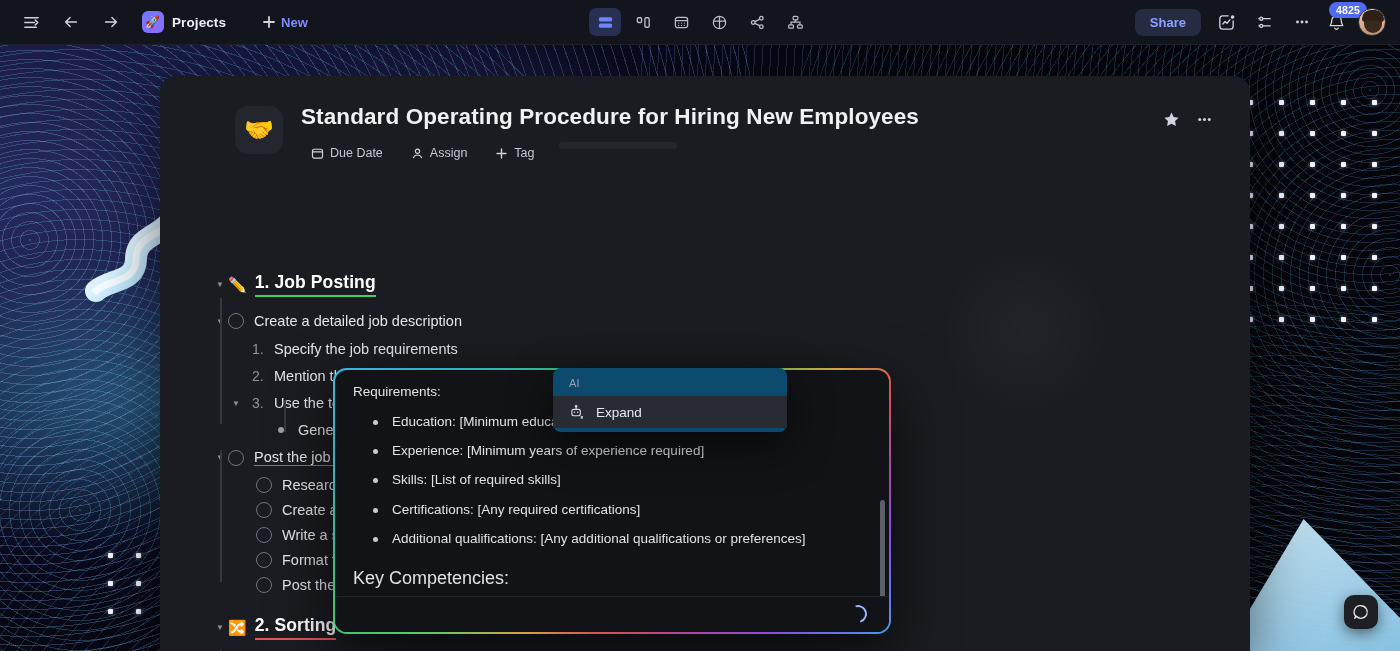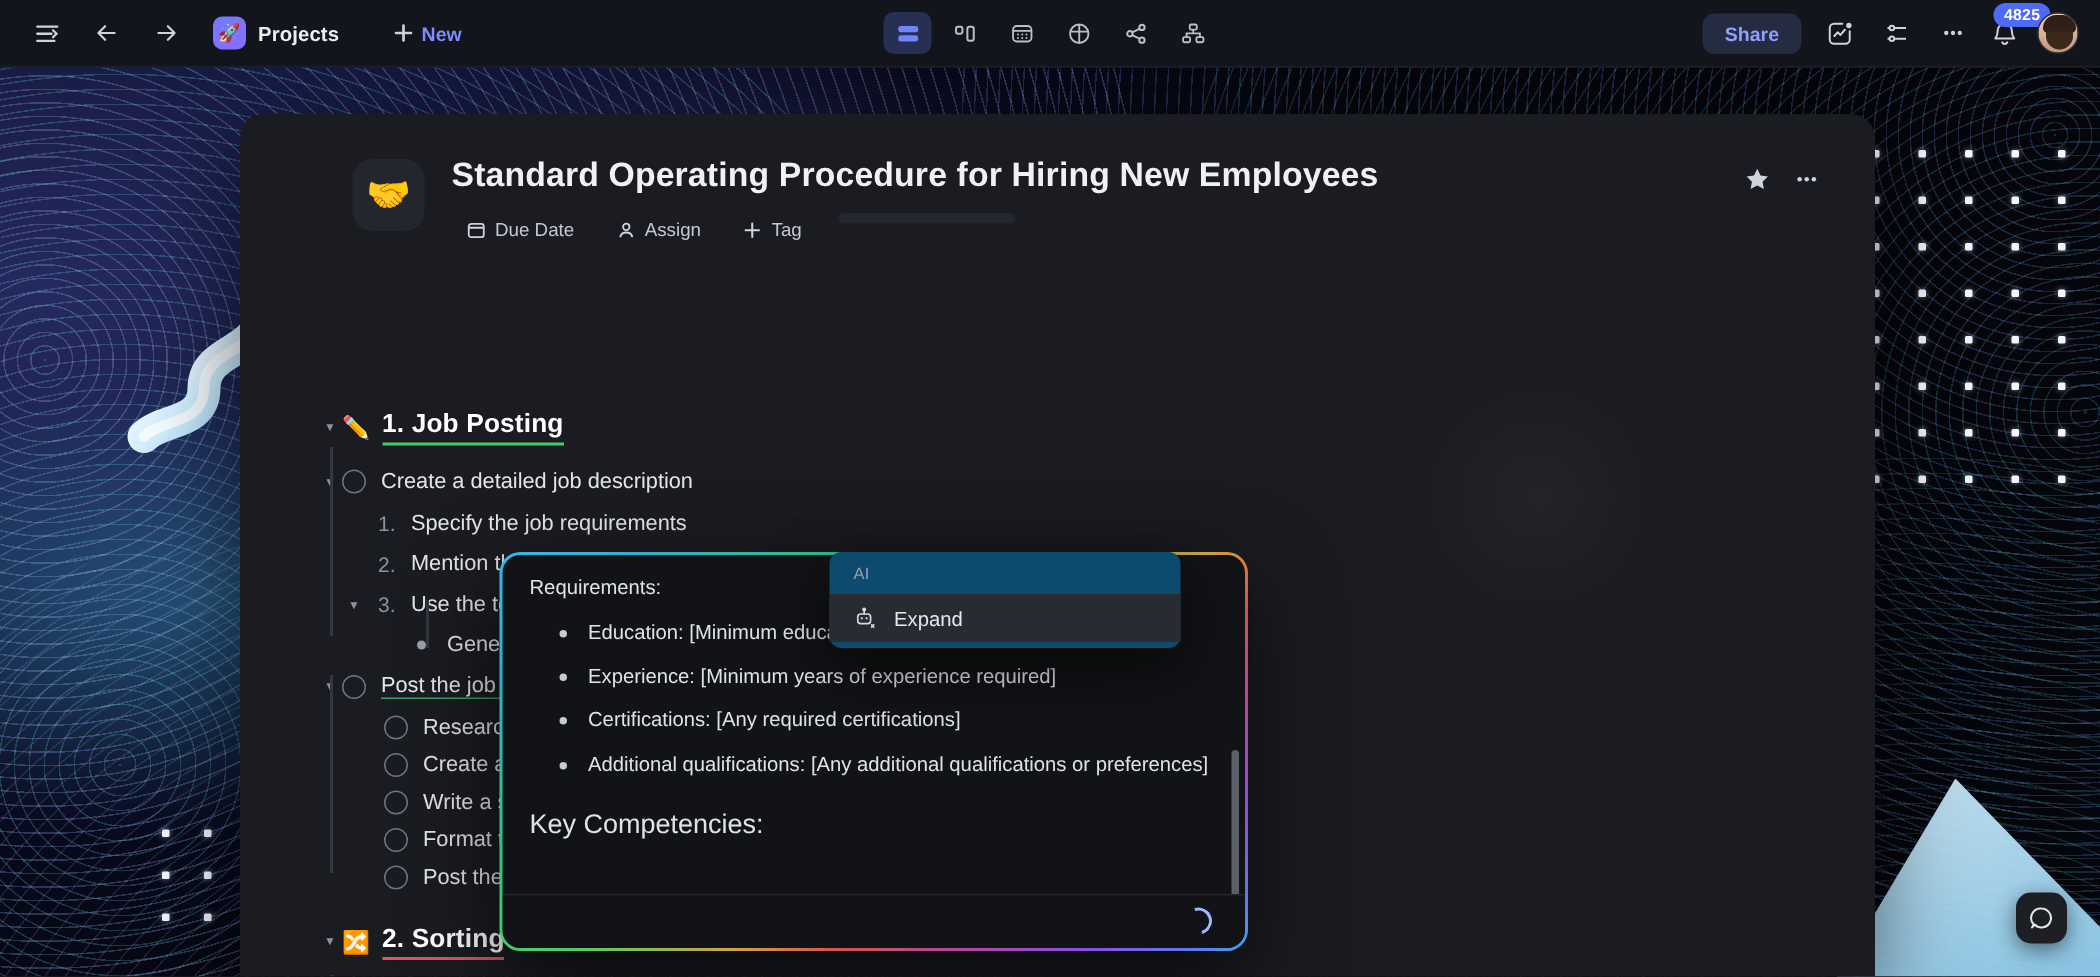--- a/index.html
+++ b/index.html
@@ -202,21 +202,21 @@
   .bullet-dot {
     width: 6px; height: 6px; border-radius: 50%; background: #9aa0ac;
     margin-right: 14px; flex: 0 0 auto;
   }
   .guide {
     position: absolute; width: 1.5px; background: #34373e;
   }
 
   
   .ai-popup {
-    position: absolute; left: 333px; top: 368px; width: 499px; height: 266px;
+    position: absolute; left: 333px; top: 368px; width: 558px; height: 266px;
     border-radius: 14px; padding: 2px; z-index: 60;
     background: linear-gradient(140deg,
       #35b8e8 0%, #2fb0c9 12%, #35c07c 30%, #4fcf63 45%,
       #d3a33f 58%, #d4564e 66%, #b3459b 76%, #8c4ce0 86%, #5d7df0 96%, #3aa8e8 100%);
     box-shadow: 0 22px 60px rgba(0,0,0,.65);
   }
   .ai-inner {
     width: 100%; height: 100%; background: #121316; border-radius: 12px;
     position: relative; overflow: hidden;
   }
@@ -605,20 +605,24 @@
         <div class="ai-li">
           <span class="b"></span>
           <span class="t">Education: [Minimum education required]</span>
         </div>
         <div class="ai-li">
           <span class="b"></span>
           <span class="t">Experience: [Minimum years of experience required]</span>
         </div>
         <div class="ai-li">
           <span class="b"></span>
+          <span class="t">Skills: [List of required skills]</span>
+        </div>
+        <div class="ai-li">
+          <span class="b"></span>
           <span class="t">Certifications: [Any required certifications]</span>
         </div>
         <div class="ai-li">
           <span class="b"></span>
           <span class="t">Additional qualifications: [Any additional qualifications or preferences]</span>
         </div>
 
         <div class="ai-sub">Key Competencies:</div>
 
       </div>

